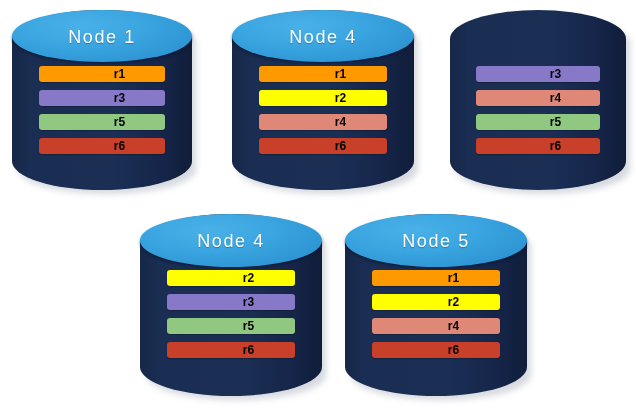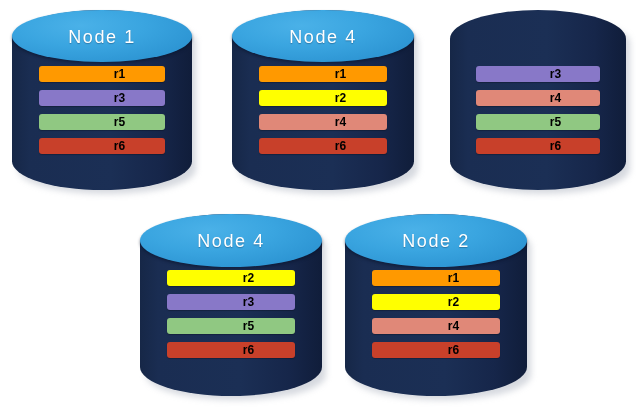--- a/index.html
+++ b/index.html
@@ -190,21 +190,21 @@
         </div>
         <div class="replica" style="background: rgb(200, 64, 42);">
           <span class="replica-label">r6</span>
         </div>
       </div>
     </div>
     <div class="node" style="left: 345px; top: 214px; width: 182px; height: 182px;">
       <div class="cyl-shadow"></div>
       <div class="cyl-body"></div>
       <div class="cyl-top">
-        <span class="node-title">Node  2</span>
+        <span class="node-title">Node  5</span>
       </div>
       <div class="replicas">
         <div class="replica" style="background: rgb(255, 153, 0);">
           <span class="replica-label">r1</span>
         </div>
         <div class="replica" style="background: rgb(255, 255, 0);">
           <span class="replica-label">r2</span>
         </div>
         <div class="replica" style="background: rgb(224, 136, 120);">
           <span class="replica-label">r4</span>

